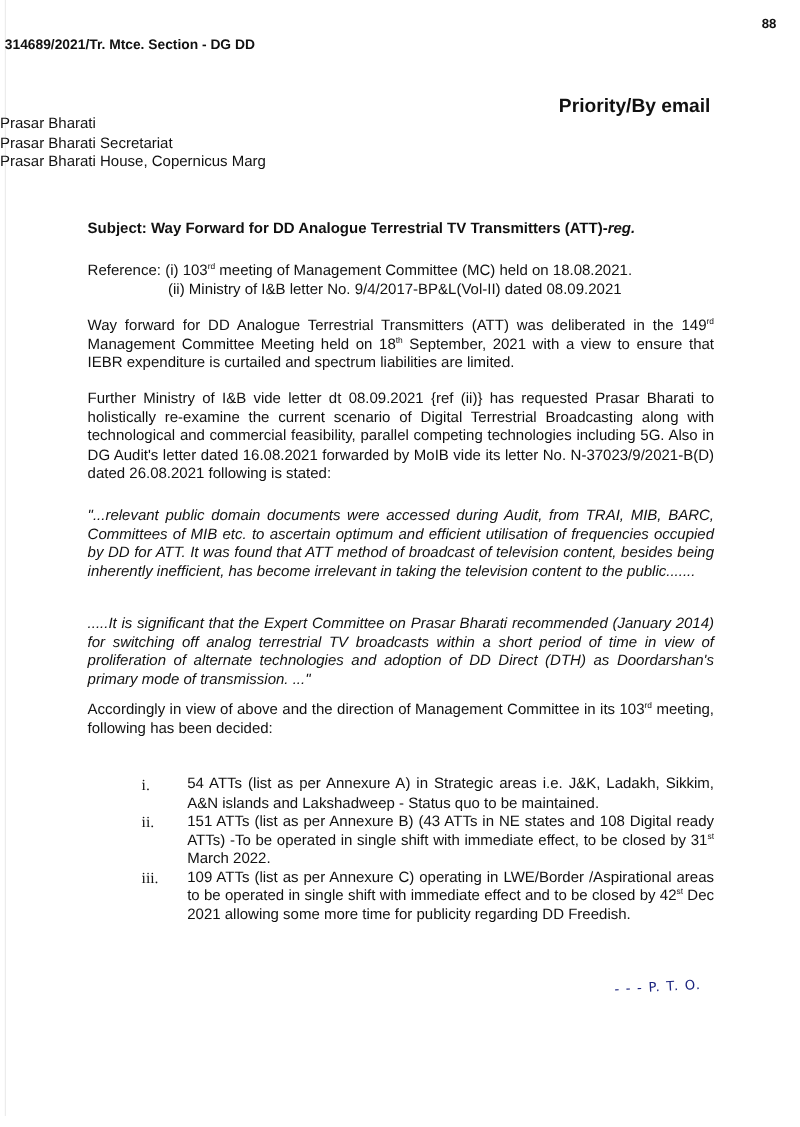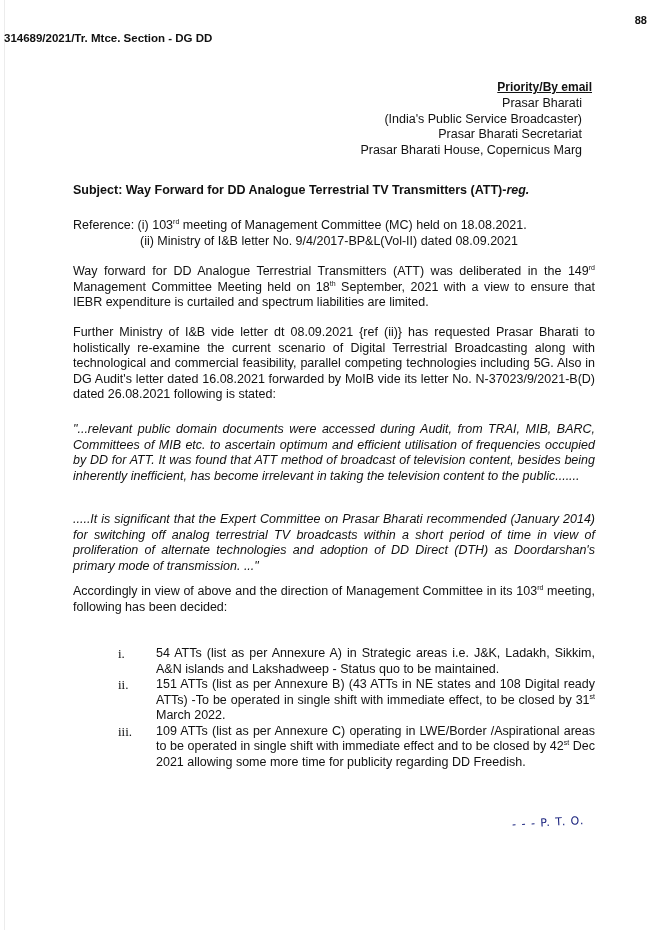--- a/index.html
+++ b/index.html
@@ -1,22 +1,22 @@
 <!DOCTYPE html>
 <html><head>
 <meta charset="utf-8">
 <style>
   html, body { margin: 0; padding: 0; background: #ffffff; }
   body { width: 667px; height: 939px; position: relative; overflow: hidden;
          font-family: "Liberation Sans", sans-serif; color: #111; }
   .edge { position: absolute; left: 4px; top: 0; width: 1px; height: 930px; background: #ececec; }
   .page-num { position: absolute; right: 20px; top: 14px; font-weight: bold; font-size: 11px; }
   .file-ref { position: absolute; left: 4px; top: 32px; font-weight: bold; font-size: 11.5px; }
-  .priority { position: absolute; right: 75px; top: 80px; font-weight: bold; font-size: 12px; text-decoration: underline; }
-  .addr { position: absolute; left: 0; width: 582px; top: 96px; text-align: right; font-size: 12.5px; line-height: 15.5px; }
+  .priority { position: absolute; right: 75px; top: 80px; font-weight: bold; font-size: 16px; }
+  .addr { position: absolute; left: 0; width: 582px; top: 96px; text-align: left; font-size: 12.5px; line-height: 15.5px; }
   .subject { position: absolute; left: 73px; top: 183px; font-weight: bold; font-size: 12.5px; }
   .subject i { font-weight: bold; }
   .refs { position: absolute; left: 73px; top: 218px; font-size: 12.5px; line-height: 15.5px; }
   .refs .r2 { padding-left: 67px; }
   .para { position: absolute; left: 73px; width: 522px; font-size: 12.5px; line-height: 15.5px; text-align: justify; }
   .para.quote { font-style: italic; }
   sup { font-size: 7px; line-height: 0; vertical-align: super; }
   .list { position: absolute; left: 118px; top: 646px; width: 477px; font-size: 12.5px; line-height: 15.5px; }
   .li { display: flex; }
   .li .num { width: 38px; flex: none; font-family: "Liberation Serif", serif; font-size: 13px; }
@@ -27,21 +27,20 @@
 <body>
 
 <div class="edge"></div>
 
 <div class="page-num">88</div>
 <div class="file-ref">314689/2021/Tr. Mtce. Section - DG DD</div>
 <div class="priority">Priority/By email</div>
 
 <div class="addr">
   <div>Prasar Bharati</div>
-  <div>(India's Public Service Broadcaster)</div>
   <div>Prasar Bharati Secretariat</div>
   <div>Prasar Bharati House, Copernicus Marg</div>
 </div>
 
 <div class="subject"><span>Subject: Way Forward for DD Analogue Terrestrial TV Transmitters (ATT)-</span><i>reg.</i></div>
 
 <div class="refs">
   <div><span>Reference: (i) 103</span><sup>rd</sup><span> meeting of Management Committee (MC) held on 18.08.2021.</span></div>
   <div class="r2">(ii) Ministry of I&amp;B  letter No. 9/4/2017-BP&amp;L(Vol-II) dated 08.09.2021</div>
 </div>

